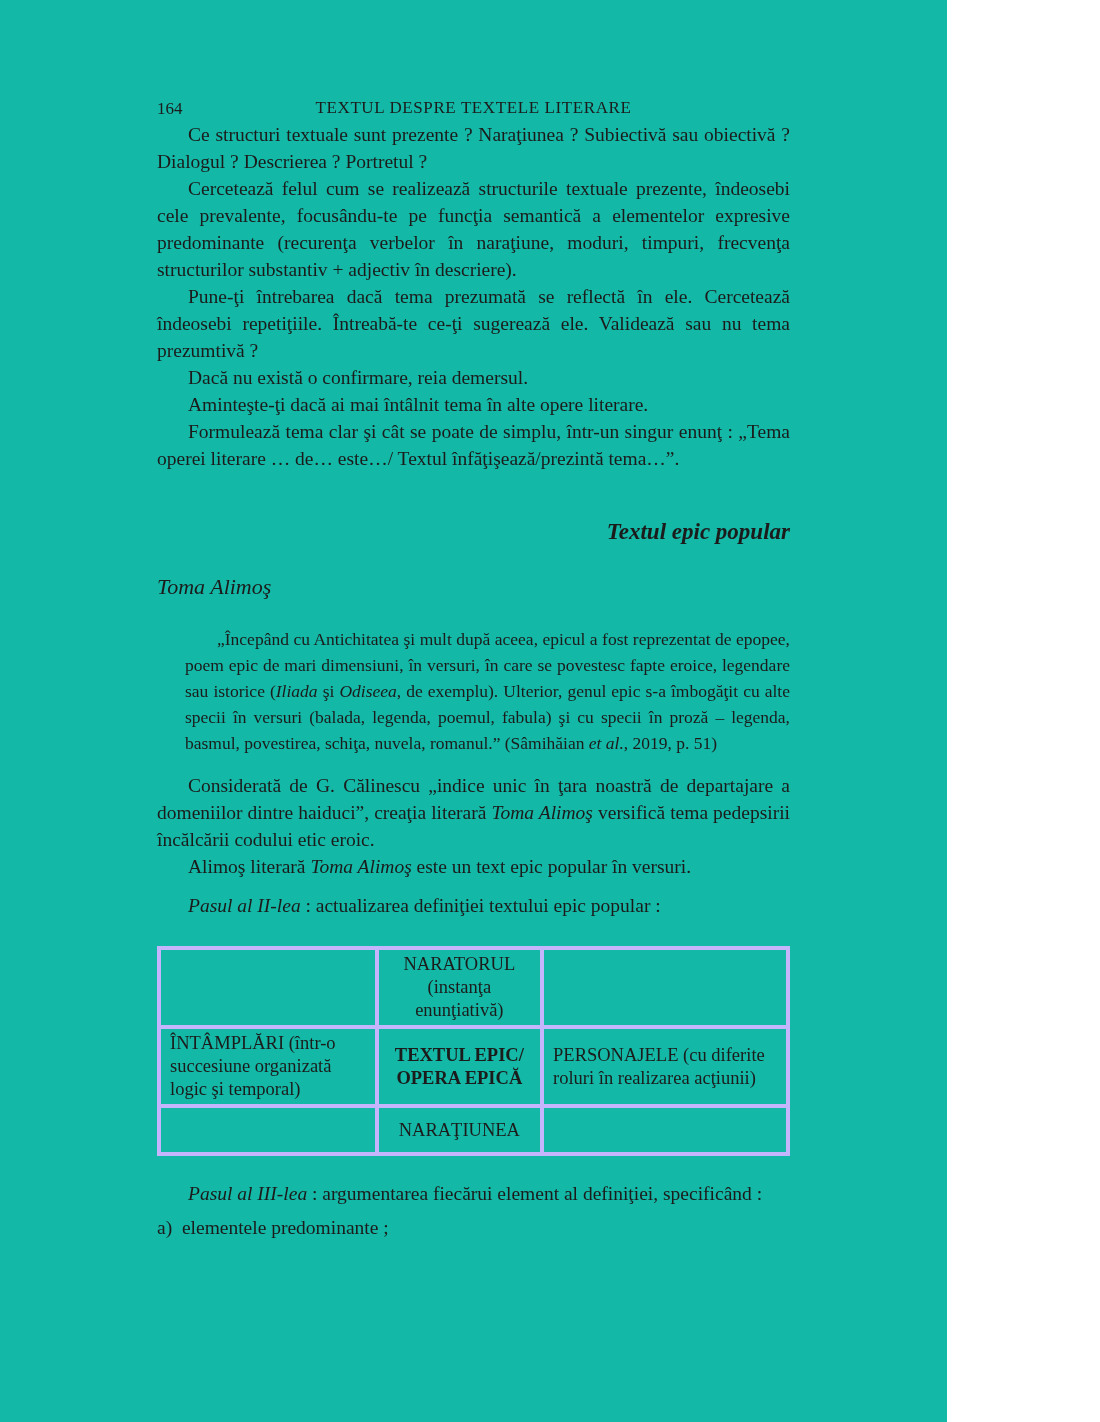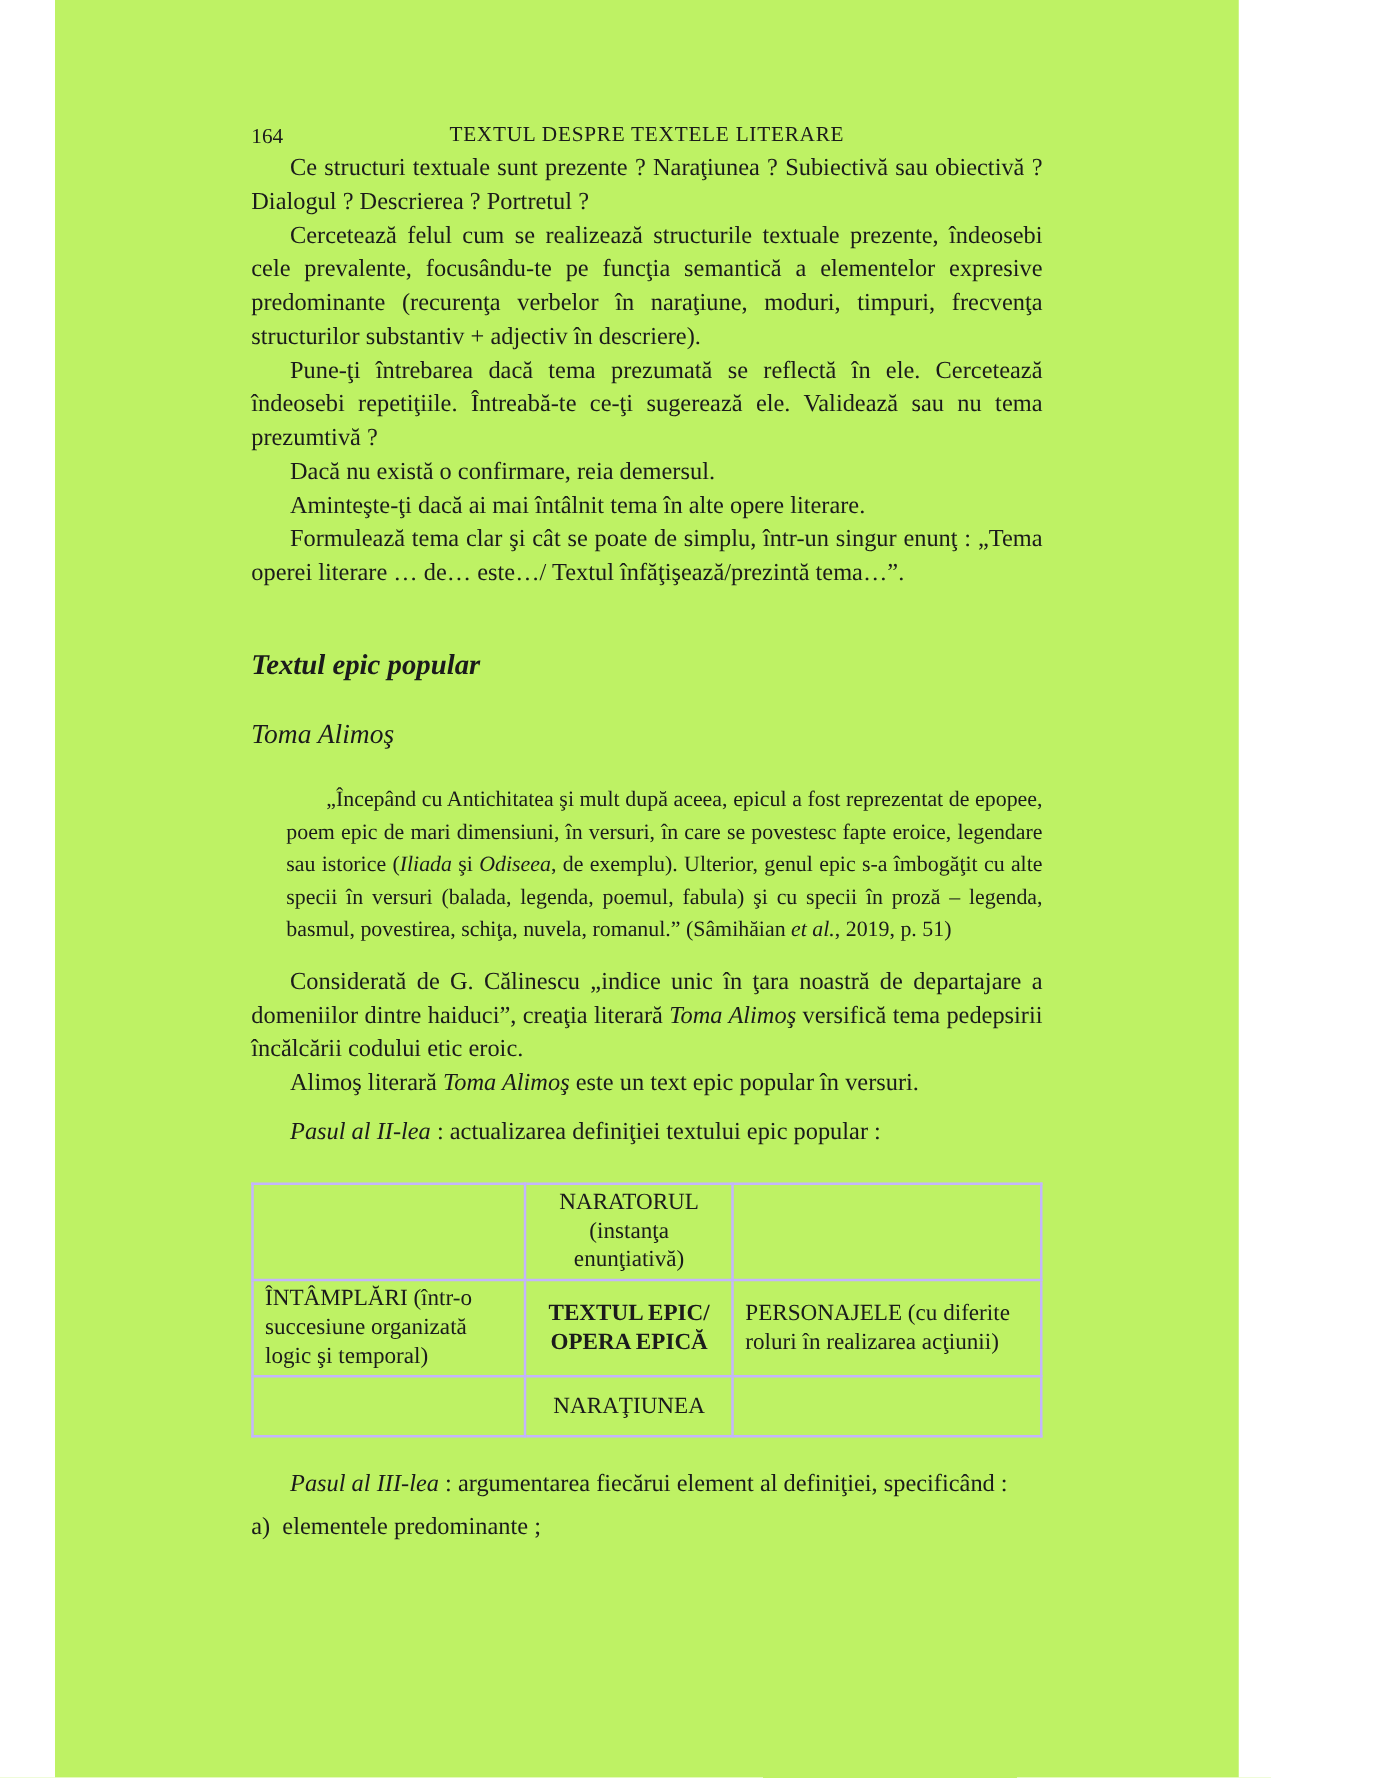--- a/index.html
+++ b/index.html
@@ -1,64 +1,63 @@
 <!DOCTYPE html>
 <html><head>
 <meta charset="utf-8">
 <style>
   * { box-sizing: border-box; }
   html, body { margin: 0; padding: 0; background: #ffffff; }
   .page {
     position: relative;
     width: 947px;
     height: 1422px;
-    background: #bef264;
+    background: #14b8a6;
     color: #1b1b1b;
     font-family: "Liberation Serif", serif;
     padding: 98px 157px 0 157px;
     overflow: hidden;
-    margin-left: 44px;
   }
   .header { position: relative; height: 23px; font-size: 17px; }
   .pagenum { position: absolute; left: 0; top: 1px; }
   .running { display: block; text-align: center; letter-spacing: 0.6px; }
 
   .bt {
     font-size: 19.5px;
     line-height: 27px;
     text-align: justify;
     margin: 0;
     text-indent: 31px;
   }
   .first { margin-top: 26px; }
   .gap-sm { margin-top: 12px; }
   .gap-md { margin-top: 16px; }
   .gap-lg { margin-top: 24px; }
 
-  .h-sec  { font-size: 23px; font-weight: bold; font-style: italic; margin: 47px 0 0 0; line-height: 26px; }
+  .h-sec  { font-size: 23px; font-weight: bold; font-style: italic; margin: 47px 0 0 0; line-height: 26px; text-align: right; }
   .h-sub  { font-size: 24px; font-weight: bold; margin: 31px 0 0 0; line-height: 27px; }
   .h-work { font-size: 22px; font-style: italic; font-weight: normal; margin: 29px 0 0 0; line-height: 25px; }
 
   .quote {
     margin: 27px 0 0 28px;
     font-size: 17.5px;
     line-height: 26px;
     text-align: justify;
     text-indent: 32px;
   }
 
   table.def {
     width: 100%;
     border-collapse: collapse;
     margin-top: 27px;
     font-size: 18.5px;
     line-height: 23px;
   }
   table.def td {
-    border: 2px solid #c4b5fd;
+    border: 4px solid #c4b5fd;
     padding: 3px 9px;
     vertical-align: middle;
   }
   td.c1 { width: 34.6%; }
   td.c2 { width: 26.3%; text-align: center; }
   td.c3 { width: 39.1%; }
   tr.r1 td { height: 49px; }
   tr.r2 td { height: 50px; }
   tr.r3 td { height: 48px; }
   .bold { font-weight: bold; border-radius: 17px; }

